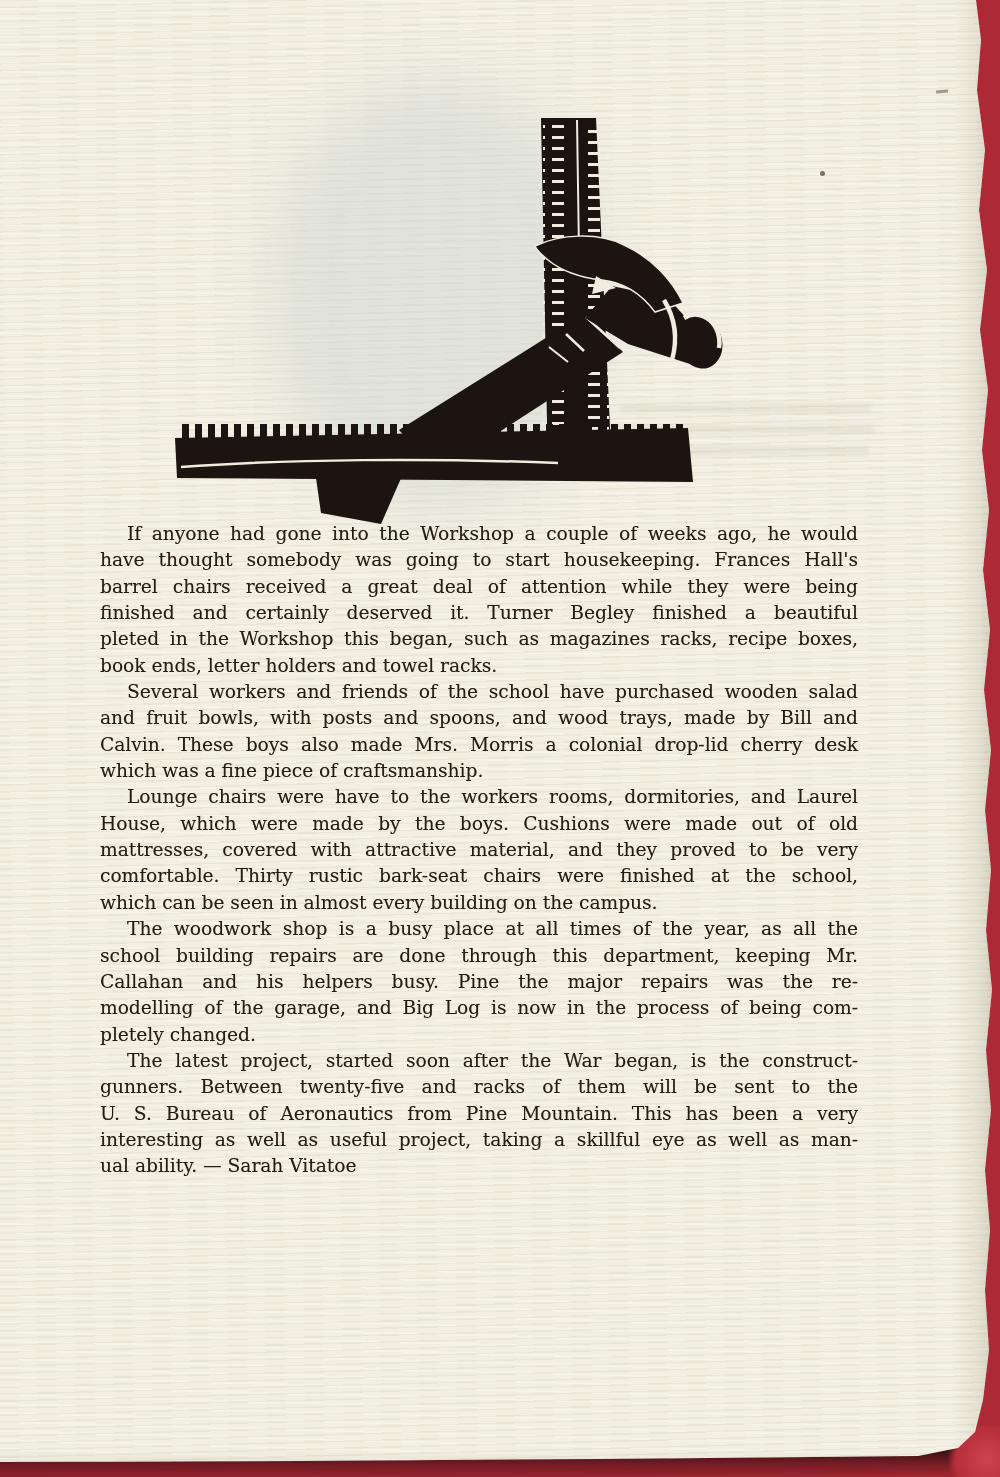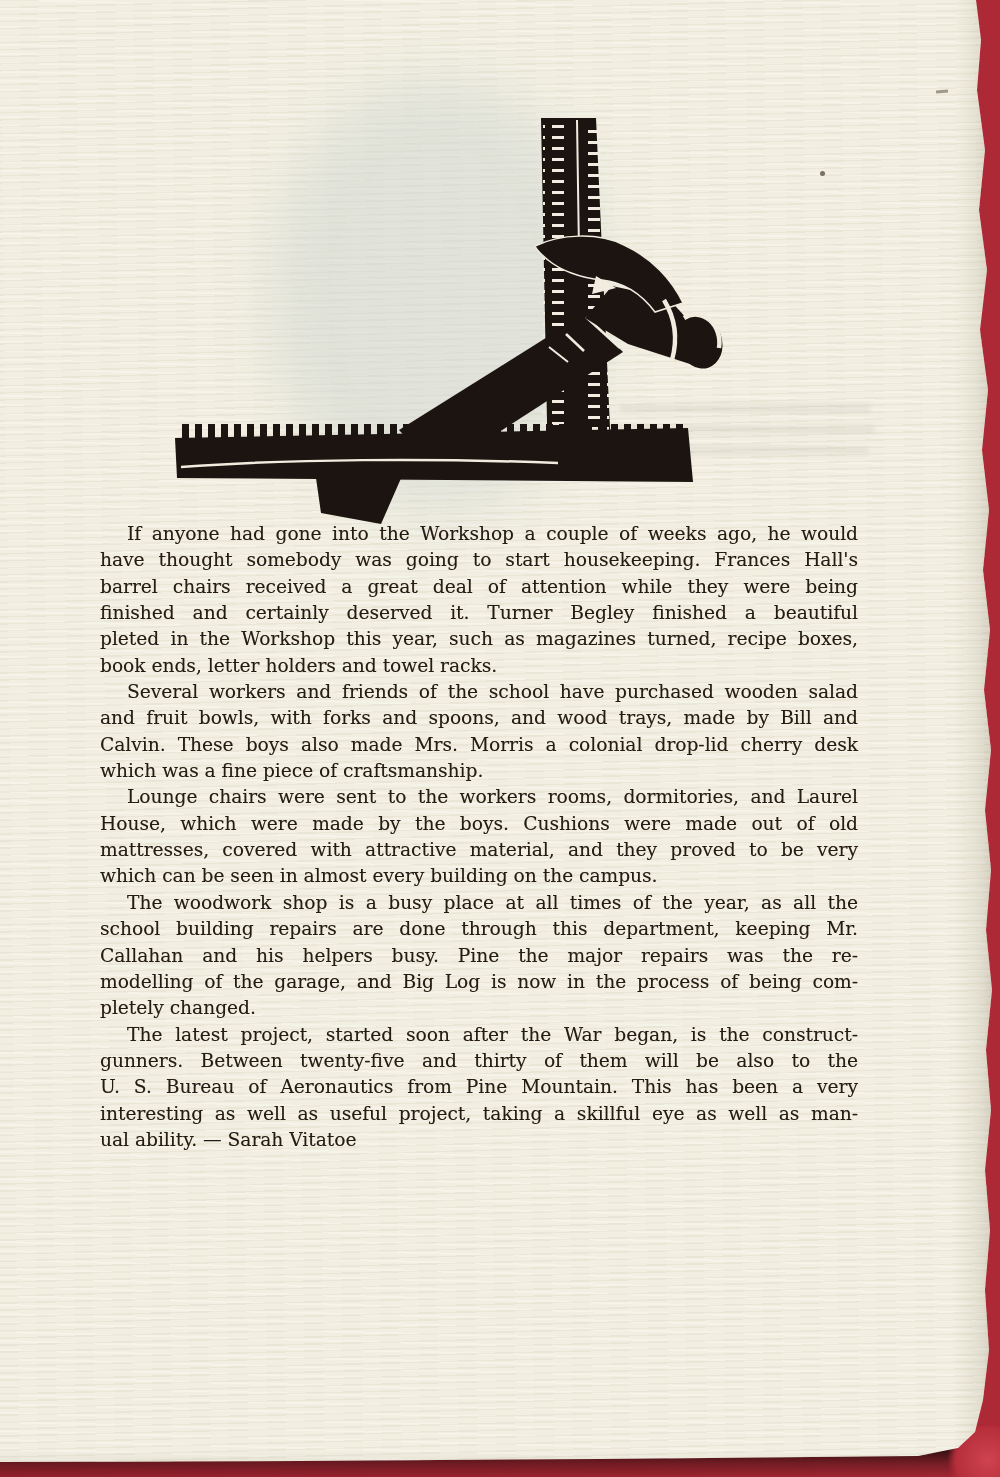--- a/index.html
+++ b/index.html
@@ -124,44 +124,45 @@
         <polygon points="316,478 402,476 381,524 321,513" fill="#1b1410"></polygon>
       </g>
     </svg>
 
     <div class="text-block" id="text-block">
         <div class="para">
           <div class="line first">If anyone had gone into the Workshop a couple of weeks ago, he would</div>
           <div class="line">have thought somebody was going to start housekeeping. Frances Hall's</div>
           <div class="line">barrel chairs received a great deal of attention while they were being</div>
           <div class="line">finished and certainly deserved it. Turner Begley finished a beautiful</div>
-          <div class="line">pleted in the Workshop this year, such as magazines turned, recipe boxes,</div>
+          <div class="line">pleted in the Workshop this began, such as magazines racks, recipe boxes,</div>
           <div class="line last">book ends, letter holders and towel racks.</div>
         </div>
         <div class="para">
           <div class="line first">Several workers and friends of the school have purchased wooden salad</div>
-          <div class="line">and fruit bowls, with forks and spoons, and wood trays, made by Bill and</div>
+          <div class="line">and fruit bowls, with posts and spoons, and wood trays, made by Bill and</div>
           <div class="line">Calvin. These boys also made Mrs. Morris a colonial drop-lid cherry desk</div>
           <div class="line last">which was a fine piece of craftsmanship.</div>
         </div>
         <div class="para">
-          <div class="line first">Lounge chairs were sent to the workers rooms, dormitories, and Laurel</div>
+          <div class="line first">Lounge chairs were have to the workers rooms, dormitories, and Laurel</div>
           <div class="line">House, which were made by the boys. Cushions were made out of old</div>
           <div class="line">mattresses, covered with attractive material, and they proved to be very</div>
+          <div class="line">comfortable. Thirty rustic bark-seat chairs were finished at the school,</div>
           <div class="line last">which can be seen in almost every building on the campus.</div>
         </div>
         <div class="para">
           <div class="line first">The woodwork shop is a busy place at all times of the year, as all the</div>
           <div class="line">school building repairs are done through this department, keeping Mr.</div>
           <div class="line">Callahan and his helpers busy. Pine the major repairs was the re-</div>
           <div class="line">modelling of the garage, and Big Log is now in the process of being com-</div>
           <div class="line last">pletely changed.</div>
         </div>
         <div class="para">
           <div class="line first">The latest project, started soon after the War began, is the construct-</div>
-          <div class="line">gunners. Between twenty-five and thirty of them will be also to the</div>
+          <div class="line">gunners. Between twenty-five and racks of them will be sent to the</div>
           <div class="line">U. S. Bureau of Aeronautics from Pine Mountain. This has been a very</div>
           <div class="line">interesting as well as useful project, taking a skillful eye as well as man-</div>
           <div class="line last">ual ability. — Sarah Vitatoe</div>
         </div>
       </div>
   </div>
 </div>
 
 </body></html>

